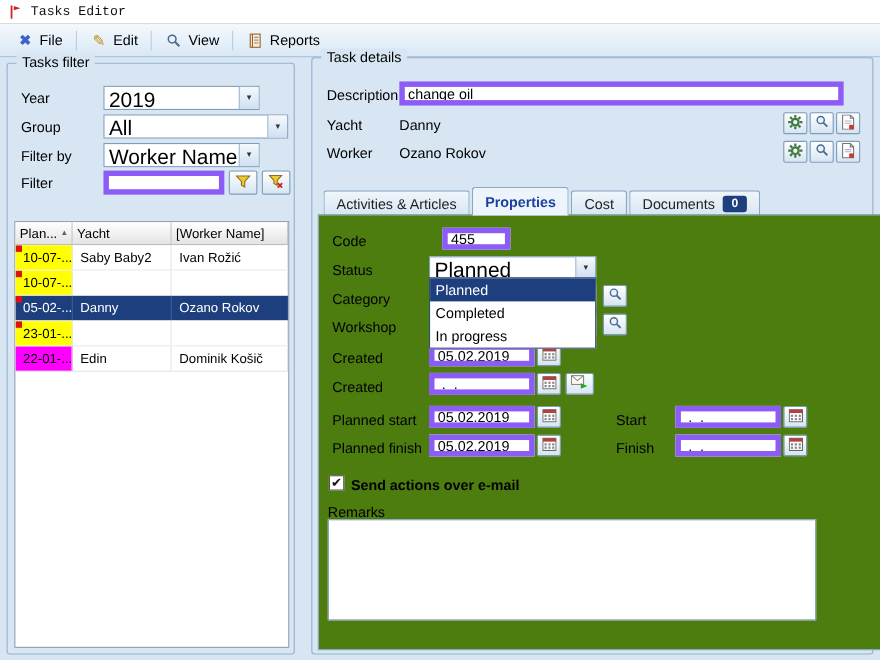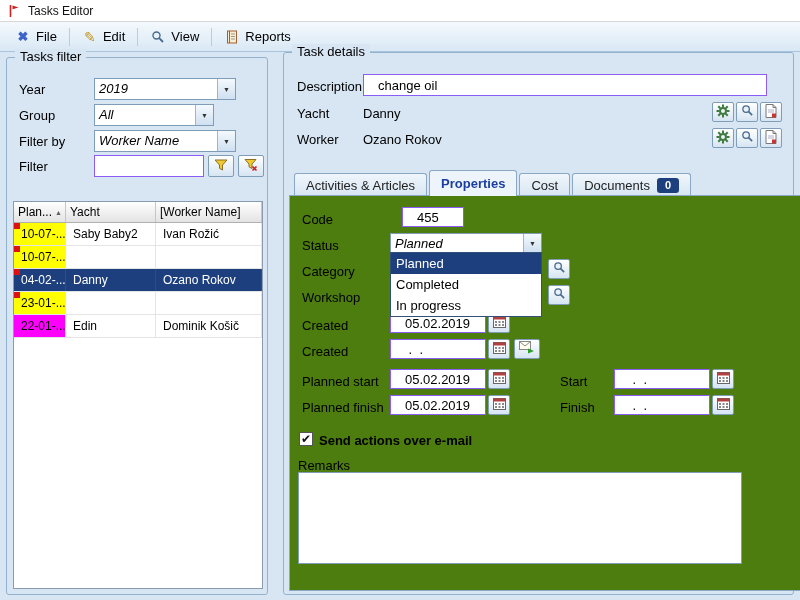--- a/index.html
+++ b/index.html
@@ -4,45 +4,45 @@
 <style>
   html,body{margin:0;padding:0;}
   body{
     width:800px;height:600px;position:relative;overflow:hidden;
     background:#d8e6f4;
     font-family:"Liberation Sans", sans-serif;font-size:13px;color:#000;
   }
   
   .titlebar{position:absolute;left:0;top:0;width:800px;height:22px;background:#ffffff;
     border-bottom:1px solid #d6d6d6;display:flex;align-items:center;gap:6px;padding-left:6px;box-sizing:border-box;}
-  .titlebar .wtitle{font-size:12px;color:#111;}
+  .titlebar .wtitle{font-size:12px;color:#111;font-family:Liberation Mono, monospace;}
   
   .menubar{position:absolute;left:0;top:22px;width:800px;height:30px;
     background:linear-gradient(#f4f9fd,#d9e8f5);border-bottom:1px solid #aac2da;
     display:flex;align-items:center;padding-left:6px;box-sizing:border-box;}
   .menu-item{display:flex;align-items:center;gap:5px;padding:4px 9px;border-radius:2px;cursor:default;}
   .msep{width:1px;height:18px;background:#b8cde0;margin:0 3px;}
   .micon{display:inline-flex;align-items:center;justify-content:center;width:16px;}
   .icon-x{color:#3c64c8;font-weight:bold;font-size:13px;}
   .icon-pencil{color:#c09010;font-size:14px;}
   
   .groupbox{position:absolute;border:1px solid #93b2cd;border-radius:3px;background:#d8e6f4;box-sizing:border-box;}
   .gb-left{left:6px;top:57px;width:262px;height:538px;}
   .gb-right{left:283px;top:52px;width:511px;height:543px;}
   .legend{position:absolute;top:-9px;left:8px;background:#d8e6f4;padding:0 5px;font-size:13px;white-space:nowrap;}
   .lbl{position:absolute;font-size:13px;white-space:nowrap;}
   
   .combo{position:absolute;height:22px;background:#fff;border:1px solid #7f9db9;display:flex;align-items:stretch;box-sizing:border-box;cursor:default;}
-  .combo .cval{flex:1;padding:2px 4px;font-size:13px;white-space:nowrap;overflow:hidden;font-style:italic;}
+  .combo .cval{flex:1;padding:2px 4px;font-size:19px;white-space:nowrap;overflow:hidden;}
   .combo .carrow{width:17px;display:flex;align-items:center;justify-content:center;font-size:7px;color:#333;
     background:linear-gradient(#f4f9fd,#cfe0f1);border-left:1px solid #9ab6d0;}
   .combo.small{height:20px;}
   
-  .txt{position:absolute;border:1px solid #8b5cf6;background:#fff;font:13px "Liberation Sans",sans-serif;
-    padding:0 14px;box-sizing:border-box;color:#000;}
+  .txt{position:absolute;border:5px solid #8b5cf6;background:#fff;font:13px "Liberation Sans",sans-serif;
+    padding:0 3px;box-sizing:border-box;color:#000;}
   
   .ibtn{position:absolute;box-sizing:border-box;border:1px solid #7f9db9;border-radius:2px;
     background:linear-gradient(#feffff,#d6e5f2);display:flex;align-items:center;justify-content:center;padding:0;cursor:pointer;}
   
   .table{position:absolute;left:6px;top:143px;width:250px;height:388px;background:#fff;border:1px solid #8a9bb0;box-sizing:border-box;overflow:hidden;}
   .thead{display:flex;height:20px;background:linear-gradient(#ffffff,#e3e3e3);border-bottom:1px solid #b0b0b0;}
   .hcell{box-sizing:border-box;border-right:1px solid #c6c6c6;font-size:12px;padding:2px 4px;display:flex;align-items:center;gap:3px;white-space:nowrap;overflow:hidden;}
   .c0{width:52px;flex:none;}.c1{width:90px;flex:none;}.c2{flex:1;}
   .trow{display:flex;height:22px;border-bottom:1px solid #e4e4e4;background:#fff;}
   .tcell{box-sizing:border-box;border-right:1px solid #e4e4e4;font-size:12px;padding:4px 3px 0 7px;position:relative;white-space:nowrap;overflow:hidden;}
@@ -121,21 +121,21 @@
 <div class="groupbox gb-left">
   <span class="legend">Tasks filter</span>
 
   <span class="lbl" style="left:12px;top:24px">Year</span>
   <div class="combo" style="left:87px;top:20px;width:142px">
     <span class="cval">2019</span>
     <span class="carrow">▼</span>
   </div>
 
   <span class="lbl" style="left:12px;top:50px">Group</span>
-  <div class="combo" style="left:87px;top:46px;width:120px">
+  <div class="combo" style="left:87px;top:46px;width:168px">
     <span class="cval">All</span>
     <span class="carrow">▼</span>
   </div>
 
   <span class="lbl" style="left:12px;top:76px">Filter by</span>
   <div class="combo" style="left:87px;top:72px;width:142px">
     <span class="cval">Worker Name</span>
     <span class="carrow">▼</span>
   </div>
 
@@ -175,21 +175,21 @@
           <div class="tcell c0 yellow"><span class="marker"></span><span>10-07-...</span></div>
           <div class="tcell c1"><span>Saby Baby2</span></div>
           <div class="tcell c2"><span>Ivan Rožić</span></div>
         </div>
         <div class="trow">
           <div class="tcell c0 yellow"><span class="marker"></span><span>10-07-...</span></div>
           <div class="tcell c1"><span></span></div>
           <div class="tcell c2"><span></span></div>
         </div>
         <div class="trow sel">
-          <div class="tcell c0"><span class="marker"></span><span>04-02-...</span></div>
+          <div class="tcell c0"><span class="marker"></span><span>05-02-...</span></div>
           <div class="tcell c1"><span>Danny</span></div>
           <div class="tcell c2"><span>Ozano Rokov</span></div>
         </div>
         <div class="trow">
           <div class="tcell c0 yellow"><span class="marker"></span><span>23-01-...</span></div>
           <div class="tcell c1"><span></span></div>
           <div class="tcell c2"><span></span></div>
         </div>
         <div class="trow">
           <div class="tcell c0 magenta"><span>22-01-...</span></div>

